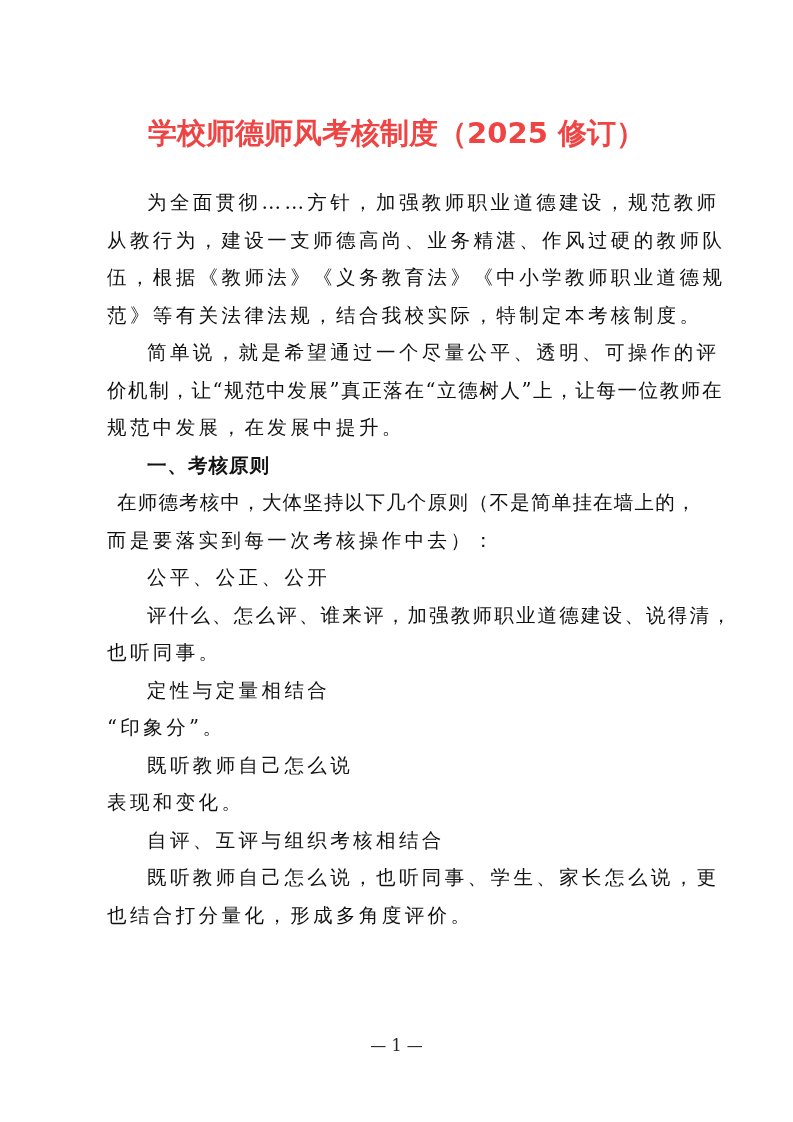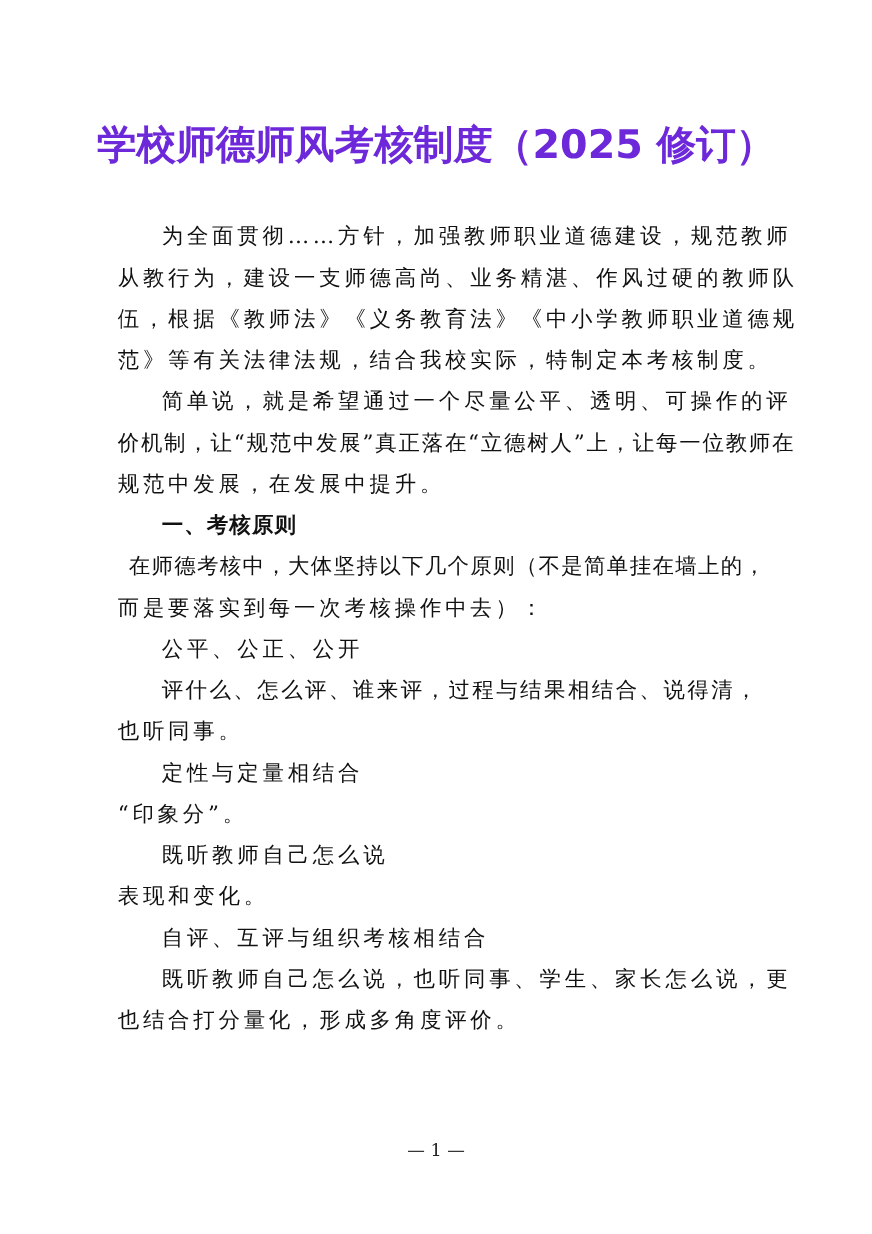--- a/index.html
+++ b/index.html
@@ -22,29 +22,29 @@
       height: 1122px;
     }
     .title {
       position: absolute;
       left: 0;
       top: 108px;
       width: 793px;
       text-align: center;
       font-family: "DejaVu Sans", "Liberation Sans", sans-serif;
       font-weight: bold;
-      font-size: 36px;
+      font-size: 29px;
       letter-spacing: 0px;
       line-height: 50px;
-      color: #6d28d9;
+      color: #ef4444;
     }
     .body {
       position: absolute;
       left: 107px;
-      top: 196px;
+      top: 184px;
       width: 583px;
     }
     .line {
       height: 37.5px;
       line-height: 37.5px;
       font-size: 19.5px;
       white-space: nowrap;
       letter-spacing: 3.4px;
       text-align: justify;
       text-align-last: justify;
@@ -82,21 +82,21 @@
     <div class="line">从教行为，建设一支师德高尚、业务精湛、作风过硬的教师队</div>
     <div class="line">伍，根据《教师法》《义务教育法》《中小学教师职业道德规</div>
     <div class="line last">范》等有关法律法规，结合我校实际，特制定本考核制度。</div>
     <div class="line indent">简单说，就是希望通过一个尽量公平、透明、可操作的评</div>
     <div class="line" style="letter-spacing:1.6px;">价机制，让“规范中发展”真正落在“立德树人”上，让每一位教师在</div>
     <div class="line last">规范中发展，在发展中提升。</div>
     <div class="line indent heading">一、考核原则</div>
     <div class="line" style="letter-spacing:1.2px;margin-left:10px;">在师德考核中，大体坚持以下几个原则（不是简单挂在墙上的，</div>
     <div class="line last">而是要落实到每一次考核操作中去）：</div>
     <div class="line indent last">公平、公正、公开</div>
-    <div class="line indent" style="letter-spacing:2.2px;">评什么、怎么评、谁来评，过程与结果相结合、说得清，</div>
+    <div class="line indent" style="letter-spacing:2.2px;">评什么、怎么评、谁来评，加强教师职业道德建设、说得清，</div>
     <div class="line last">也听同事。</div>
     <div class="line indent last">定性与定量相结合</div>
     <div class="line last">“印象分”。</div>
     <div class="line indent last">既听教师自己怎么说</div>
     <div class="line last">表现和变化。</div>
     <div class="line indent last">自评、互评与组织考核相结合</div>
     <div class="line indent">既听教师自己怎么说，也听同事、学生、家长怎么说，更</div>
     <div class="line last">也结合打分量化，形成多角度评价。</div>
   </div>
 

